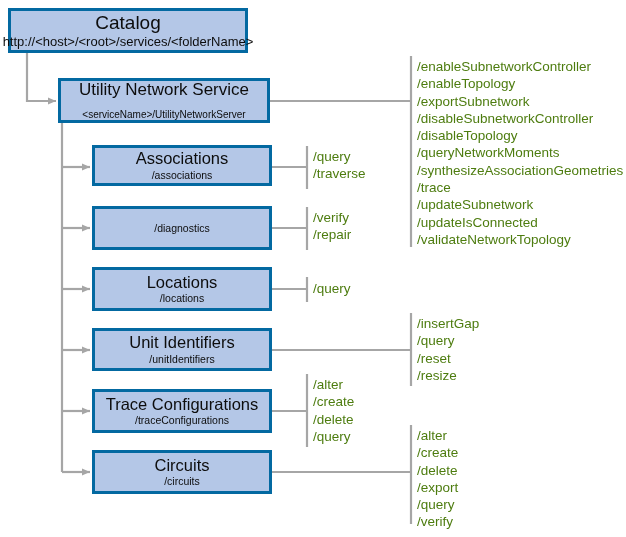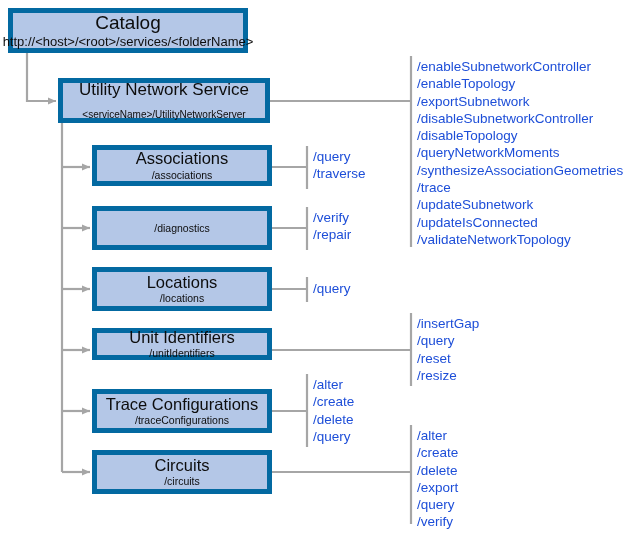--- a/index.html
+++ b/index.html
@@ -20,21 +20,21 @@
     left: 0;
     top: 0;
     width: 626px;
     height: 537px;
     pointer-events: none;
   }
   .node {
     position: absolute;
     box-sizing: border-box;
     background: #b4c7e7;
-    border: 5px solid #0369a1;
+    border: 3px solid #0369a1;
     box-shadow: 0 0 0 0 transparent;
     display: flex;
     flex-direction: column;
     align-items: center;
     justify-content: center;
     text-align: center;
   }
   .node .title {
     color: #0d0d0d;
     font-weight: 400;
@@ -47,21 +47,21 @@
   }
   .node-catalog .title { font-size: 19px; }
   .node-catalog .subtitle { font-size: 13px; }
   .node-service .title { font-size: 17px; }
   .node-service .subtitle { font-size: 10px; }
   .node-child .title { font-size: 16.5px; }
   .node-child .subtitle { font-size: 10.5px; }
 
   .ops {
     position: absolute;
-    color: #1d4ed8;
+    color: #4d7c0f;
     font-size: 13.5px;
     line-height: 17.3px;
     white-space: nowrap;
   }
   .ops div { white-space: nowrap; }
 </style>
 </head>
 <body>
 
 <div id="diagram">
@@ -140,21 +140,21 @@
 
   <div class="node node-child" style="left:92px; top:206px; width:180px; height:44px;">
     <div class="subtitle">/diagnostics</div>
   </div>
 
   <div class="node node-child" style="left:92px; top:267px; width:180px; height:44px;">
     <div class="title">Locations</div>
     <div class="subtitle">/locations</div>
   </div>
 
-  <div class="node node-child" style="left:92px; top:328px; width:180px; height:32px;">
+  <div class="node node-child" style="left:92px; top:328px; width:180px; height:43px;">
     <div class="title">Unit Identifiers</div>
     <div class="subtitle">/unitIdentifiers</div>
   </div>
 
   <div class="node node-child" style="left:92px; top:389px; width:180px; height:44px;">
     <div class="title">Trace Configurations</div>
     <div class="subtitle">/traceConfigurations</div>
   </div>
 
   <div class="node node-child" style="left:92px; top:450px; width:180px; height:44px;">

